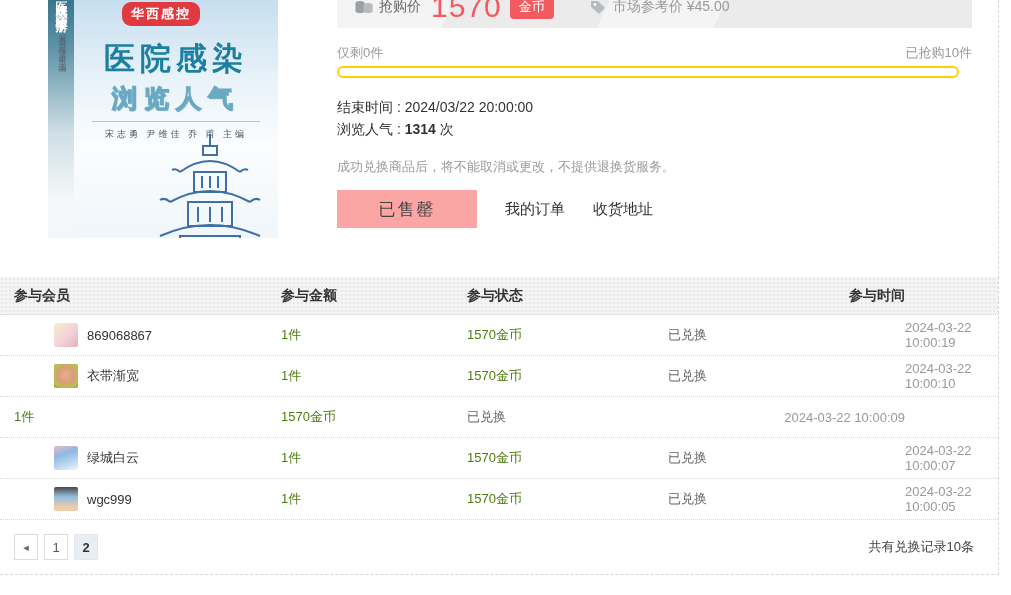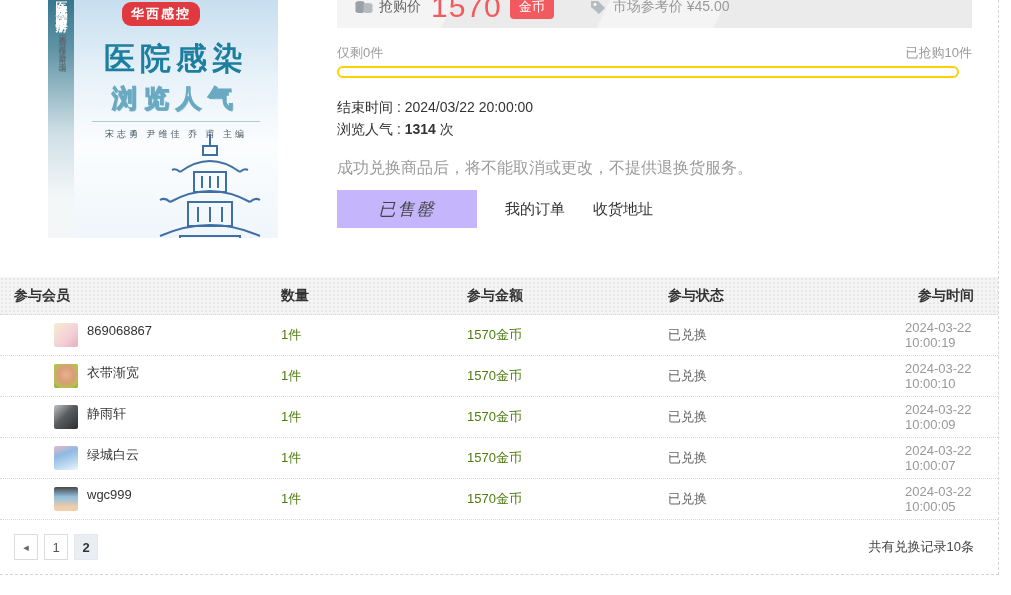--- a/index.html
+++ b/index.html
@@ -89,49 +89,48 @@
   }
   .progress-track {
     position:absolute; left:0; top:66px; width:622px; height:12px;
     border:2px solid #fdd000; border-radius:7px; background:#fff; overflow:hidden;
   }
   .progress-fill { height:100%; background:#fdd000; width:0%; }
 
   .end-time-row { position:absolute; left:0; top:99px; font-size:14px; color:#333; }
   .views-row { position:absolute; left:0; top:121px; font-size:14px; color:#333; }
   .views-num { font-weight:bold; }
-  .notice-row { position:absolute; left:0; top:158px; font-size:16px; color:#9b9b9b; }
+  .notice-row { position:absolute; left:0; top:158px; font-size:13px; color:#9b9b9b; }
 
   .actions-row { position:absolute; left:0; top:190px; display:flex; align-items:center; }
   .soldout-btn {
-    width:140px; height:38px; background:#c4b5fd; color:#424242;
+    width:140px; height:38px; background:#fca5a5; color:#424242;
     border:none; font-size:17px; letter-spacing:2px; cursor:default;
     font-family:inherit;
-    font-style:italic;
   }
   .action-link {
     font-size:15px; color:#333; text-decoration:none; margin-left:28px; cursor:pointer;
   }
 
   
   .records { margin-top:19px; }
   .t-grid {
     display:grid; grid-template-columns:267px 186px 201px 237px 1fr;
     align-items:center; padding:0 24px 0 14px;
   }
   .t-head {
     height:38px; font-size:14px; font-weight:bold; color:#333;
     background-color:#f4f4f4;
     background-image:radial-gradient(#e7e7e7 1px, transparent 1px);
     background-size:4px 4px;
     border-bottom:1px dotted #d8d8d8;
   }
   .t-head .col-time { justify-self:end; }
   .t-row { height:41px; border-bottom:1px dotted #d8d8d8; font-size:13px; }
-  .cell-member { display:flex; color:#333;padding-left:40px; }
+  .cell-member { display:flex; align-items:center; color:#333;padding-left:40px; }
   .avatar { width:24px; height:24px; border-radius:2px; margin-right:9px; flex:0 0 auto; }
   .av1 { background:linear-gradient(135deg,#f8ecd2 0%,#f3cfd6 60%,#e9aeb9 100%); }
   .av2 { background:radial-gradient(circle at 50% 45%,#e8b28c 0%,#d89d78 45%,#b7c24f 75%,#8a9a3d 100%); }
   .av3 { background:linear-gradient(135deg,#bfc3c6 0%,#5a5d60 45%,#2c2e30 100%); }
   .av4 { background:linear-gradient(160deg,#e9b9c8 0%,#8fb9e2 35%,#bcd8ef 70%,#eef6fb 100%); }
   .av5 { background:linear-gradient(180deg,#474747 0%,#90bede 40%,#f2cda9 85%); }
   .cell-qty, .cell-amount { color:#4d7c0f; }
   .cell-status { color:#666; }
   .cell-time { color:#999; justify-self:end; }
 
@@ -251,21 +250,20 @@
         <a class="action-link">收货地址</a>
       </div>
 
     </div>
   </div>
 
   <div class="records">
 
     <div class="t-grid t-head">
       <span class="col-member">参与会员</span>
-      <span class="col-qty">数量</span>
       <span class="col-amount">参与金额</span>
       <span class="col-status">参与状态</span>
       <span class="col-time">参与时间</span>
     </div>
 
     <div class="t-grid t-row">
       <span class="cell-member">
         <span class="avatar av1"></span>
         <span>869068867</span>
       </span>
@@ -280,24 +278,20 @@
         <span class="avatar av2"></span>
         <span>衣带渐宽</span>
       </span>
       <span class="cell-qty">1件</span>
       <span class="cell-amount">1570金币</span>
       <span class="cell-status">已兑换</span>
       <span class="cell-time">2024-03-22 10:00:10</span>
     </div>
 
     <div class="t-grid t-row">
-      <span class="cell-member">
-        <span class="avatar av3"></span>
-        <span>静雨轩</span>
-      </span>
       <span class="cell-qty">1件</span>
       <span class="cell-amount">1570金币</span>
       <span class="cell-status">已兑换</span>
       <span class="cell-time">2024-03-22 10:00:09</span>
     </div>
 
     <div class="t-grid t-row">
       <span class="cell-member">
         <span class="avatar av4"></span>
         <span>绿城白云</span>

